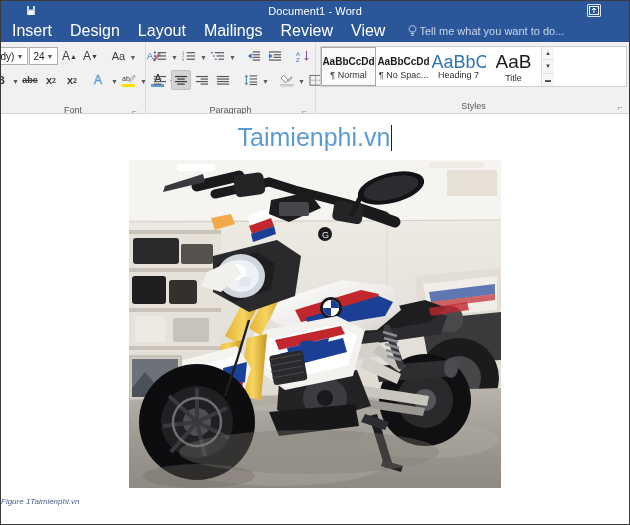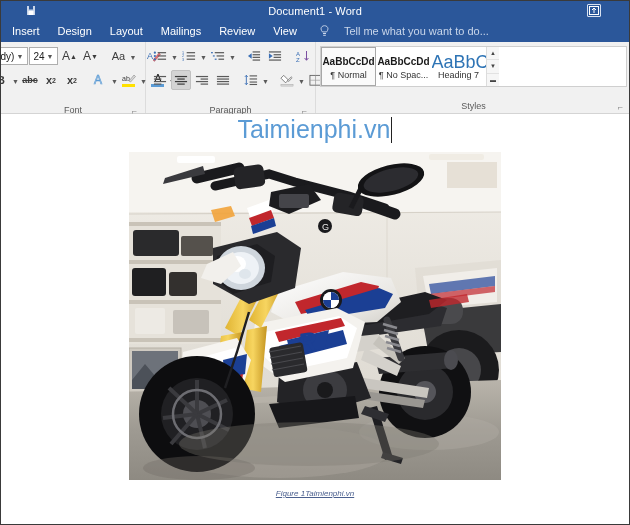--- a/index.html
+++ b/index.html
@@ -54,30 +54,30 @@
   .tabbar {
     height: 22px;
     background: #2b579a;
     display: flex;
     align-items: center;
     padding-left: 2px;
     white-space: nowrap;
   }
   .tab {
     color: #ffffff;
-    font-size: 11px;
+    font-size: 16px;
     padding: 0 9px;
     line-height: 22px;
     height: 22px;
     cursor: default;
   }
   .tellme {
     display: flex;
     align-items: center;
-    gap: 15px;
+    gap: 2px;
     margin-left: 14px;
     color: #c9d6ea;
     font-size: 11px;
     font-style: normal;
   }
   .tellme .bulb { display: block; }
 
   
   .ribbon {
     position: relative;
@@ -218,20 +218,21 @@
   .docarea {
     position: relative;
     background: #ffffff;
     height: calc(525px - 2px - 19px - 22px - 72px);
     overflow: hidden;
   }
   .page {
     position: relative;
     width: 100%; height: 100%;
     background: #ffffff;
+    padding-top: 8px;
   }
   .heading {
     text-align: center;
     color: #5b9bd5;
     font-size: 25px;
     line-height: 30px;
     font-family: "Liberation Sans", sans-serif;
     position: relative;
   }
   .caret-bar {
@@ -249,26 +250,24 @@
   .photo {
     display: inline-block;
     width: 372px;
     height: 328px;
     position: relative;
     overflow: hidden;
     background: #b9b3a6;
   }
   .caption {
     margin-top: 5px;
-    text-align: center;
     color: #4a5f8e;
     font-size: 8px;
     font-style: italic;
     font-family: "Liberation Sans", sans-serif;
-    text-decoration: underline;
   }
 </style>
 </head>
 <body>
 
 <div id="app">
 
   <div class="titlebar">
     <div class="qat">
       <svg width="10" height="11" viewBox="0 0 10 11">
@@ -525,20 +524,24 @@
           <div class="style-preview">AaBbCcDd</div>
           <div class="style-name">¶ Normal</div>
         </div>
         <div class="style-item">
           <div class="style-preview">AaBbCcDd</div>
           <div class="style-name">¶ No Spac...</div>
         </div>
         <div class="style-item">
           <div class="style-preview blue">AaBbCc</div>
           <div class="style-name">Heading 7</div>
+        </div>
+        <div class="style-item">
+          <div class="style-preview title">AaB</div>
+          <div class="style-name">Title</div>
         </div>
         <div class="gallery-scroll">
           <div class="gsbtn">▲</div>
           <div class="gsbtn">▼</div>
           <div class="gsbtn">▬</div>
         </div>
       </div>
       <div class="glabel">
         <span>Styles</span>
         <span class="dialog-launcher">⌐</span>

